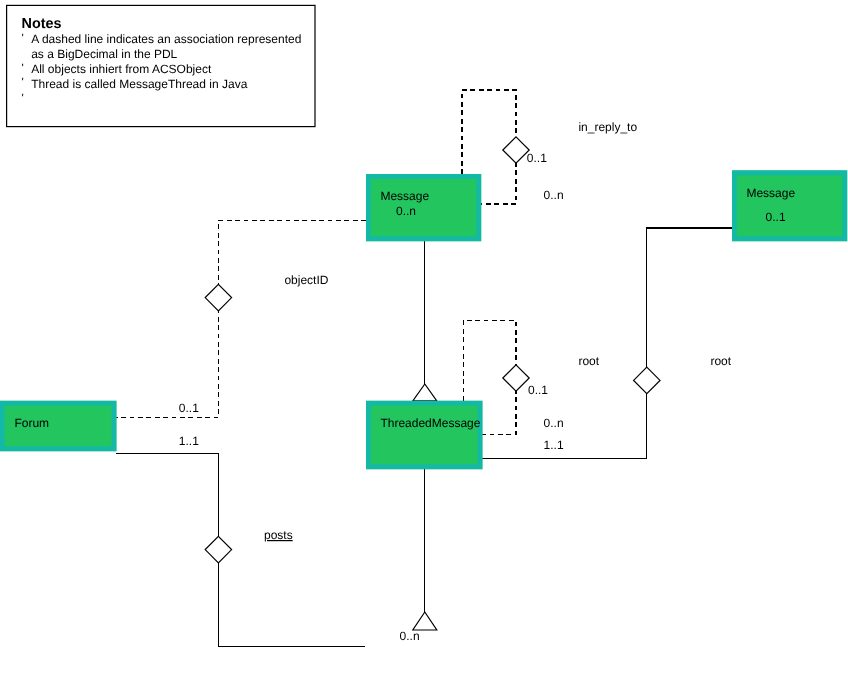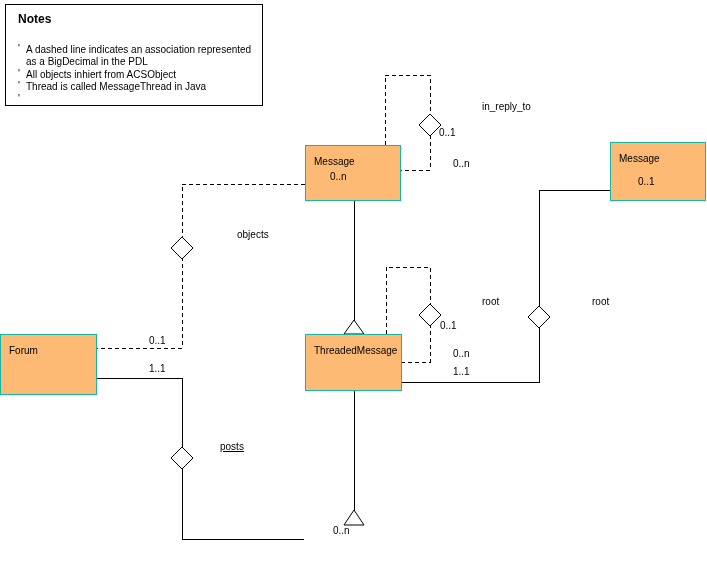--- a/index.html
+++ b/index.html
@@ -11,26 +11,26 @@
     font-family: "Liberation Sans", sans-serif;
     color: #000;
     overflow: hidden;
   }
   svg.wires { position: absolute; left: 0; top: 0; }
 
   
   .entity {
     position: absolute;
     box-sizing: border-box;
-    border: 1px solid #14b8a6;
-    background: #fdba74;
+    border: 4px solid #14b8a6;
+    background: #22c55e;
     font-size: 10px;
   }
   .entity .elabel { position: absolute; left: 8px; top: 10px; white-space: nowrap; }
-  .e-forum   { left: 0px;   top: 334px; width: 97px; height: 61px; }
+  .e-forum   { left: 0px;   top: 334px; width: 97px; height: 42px; }
   .e-message { left: 305px; top: 145px; width: 96px; height: 56px; }
   .e-tmsg    { left: 305px; top: 334px; width: 97px; height: 57px; }
   .e-thread  { left: 610px; top: 142px; width: 96px; height: 59px; }
   .e-post    { left: 304px; top: 525px; width: 98px; height: 57px; }
 
   
   .lbl { position: absolute; font-size: 10px; line-height: 11px; white-space: nowrap; margin-left: 48px; }
   .l-irt-name  { left: 434px; top: 101px; }
   .l-irt-top   { left: 391px; top: 127px; }
   .l-irt-right { left: 405px; top: 158px; }
@@ -50,21 +50,21 @@
   
   .notes {
     position: absolute;
     left: 5px; top: 4px;
     width: 258px; height: 102px;
     box-sizing: border-box;
     border: 1px solid #000;
     background: #fff;
   }
   .notes .ntitle {
-    margin: 7px 0 18px 12px;
+    margin: 7px 0 2px 12px;
     font-size: 12px;
     font-weight: bold;
   }
   .notes ul {
     list-style: none;
     margin: 0;
     padding: 0 6px 0 11px;
     font-size: 10px;
     line-height: 12.4px;
   }
@@ -134,21 +134,21 @@
     <span class="elabel">Message</span>
   </div>
   <div class="entity e-tmsg">
     <span class="elabel">ThreadedMessage</span>
   </div>
   <div class="entity e-thread">
     <span class="elabel">Message</span>
   </div>
 
   <span class="lbl l-irt-name">in_reply_to</span>
-  <span class="lbl l-oid-name">objects</span>
+  <span class="lbl l-oid-name">objectID</span>
   <span class="lbl l-rs-name">root</span>
   <span class="lbl l-rt-name">root</span>
   <span class="lbl l-po-name">posts</span>
 
   <span class="lbl l-irt-top">0..1</span>
   <span class="lbl l-irt-right">0..n</span>
   <span class="lbl l-oid-msg">0..n</span>
   <span class="lbl l-oid-forum">0..1</span>
   <span class="lbl l-rs-top">0..1</span>
   <span class="lbl l-rs-right">0..n</span>

